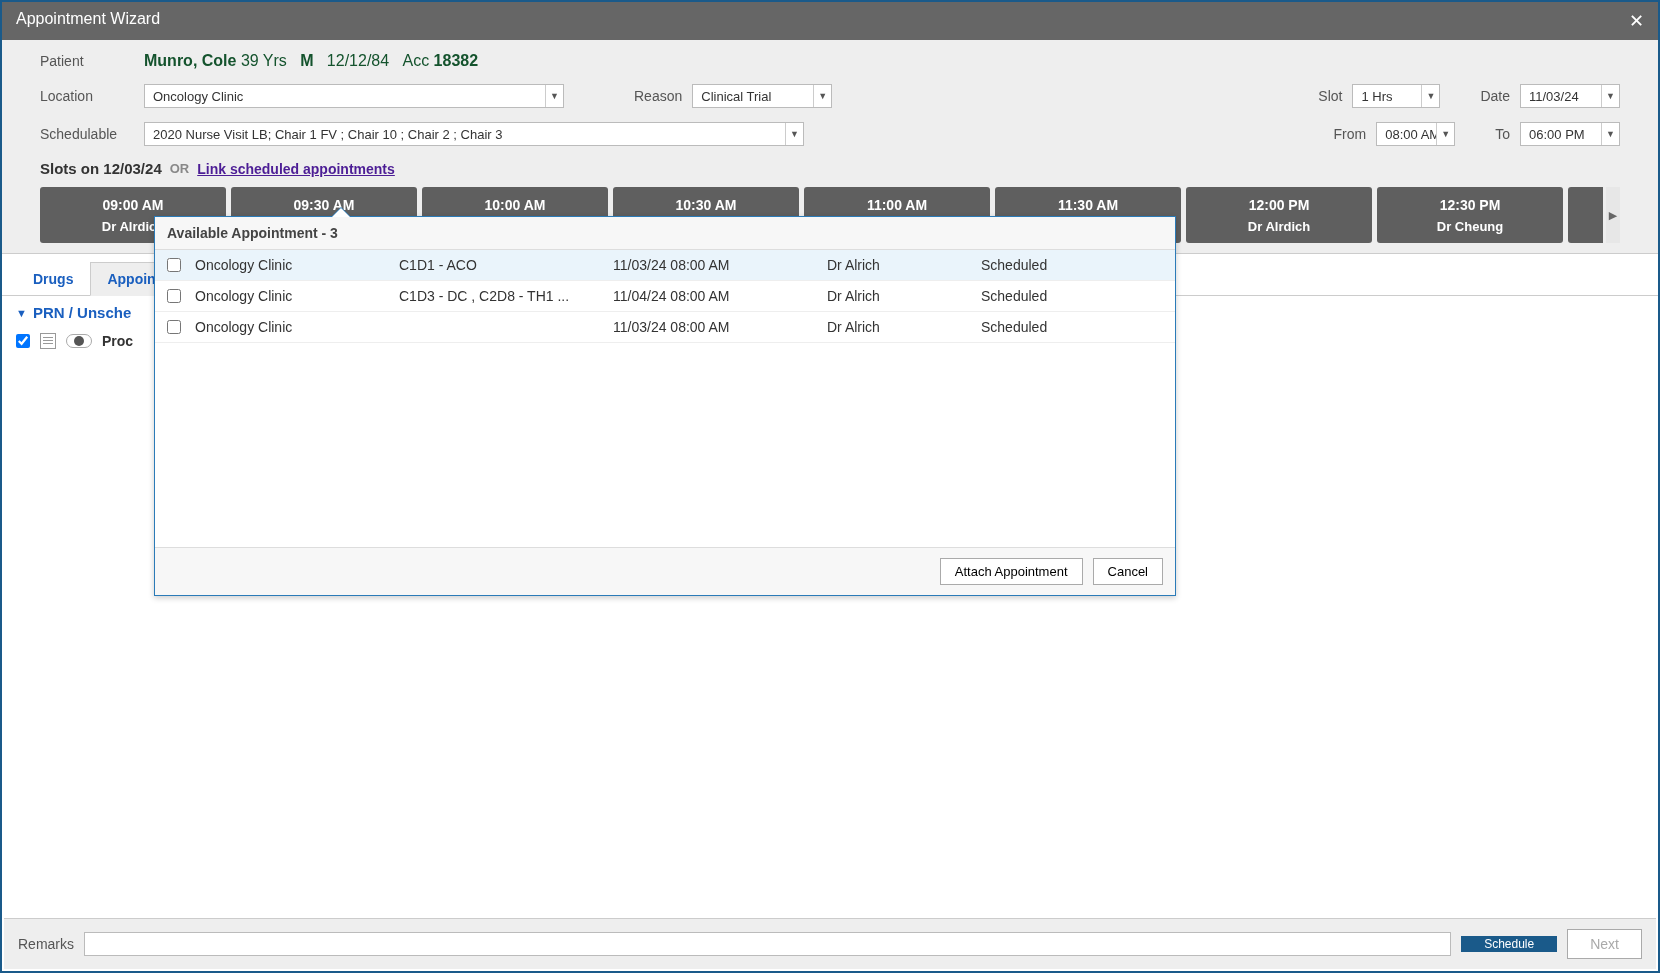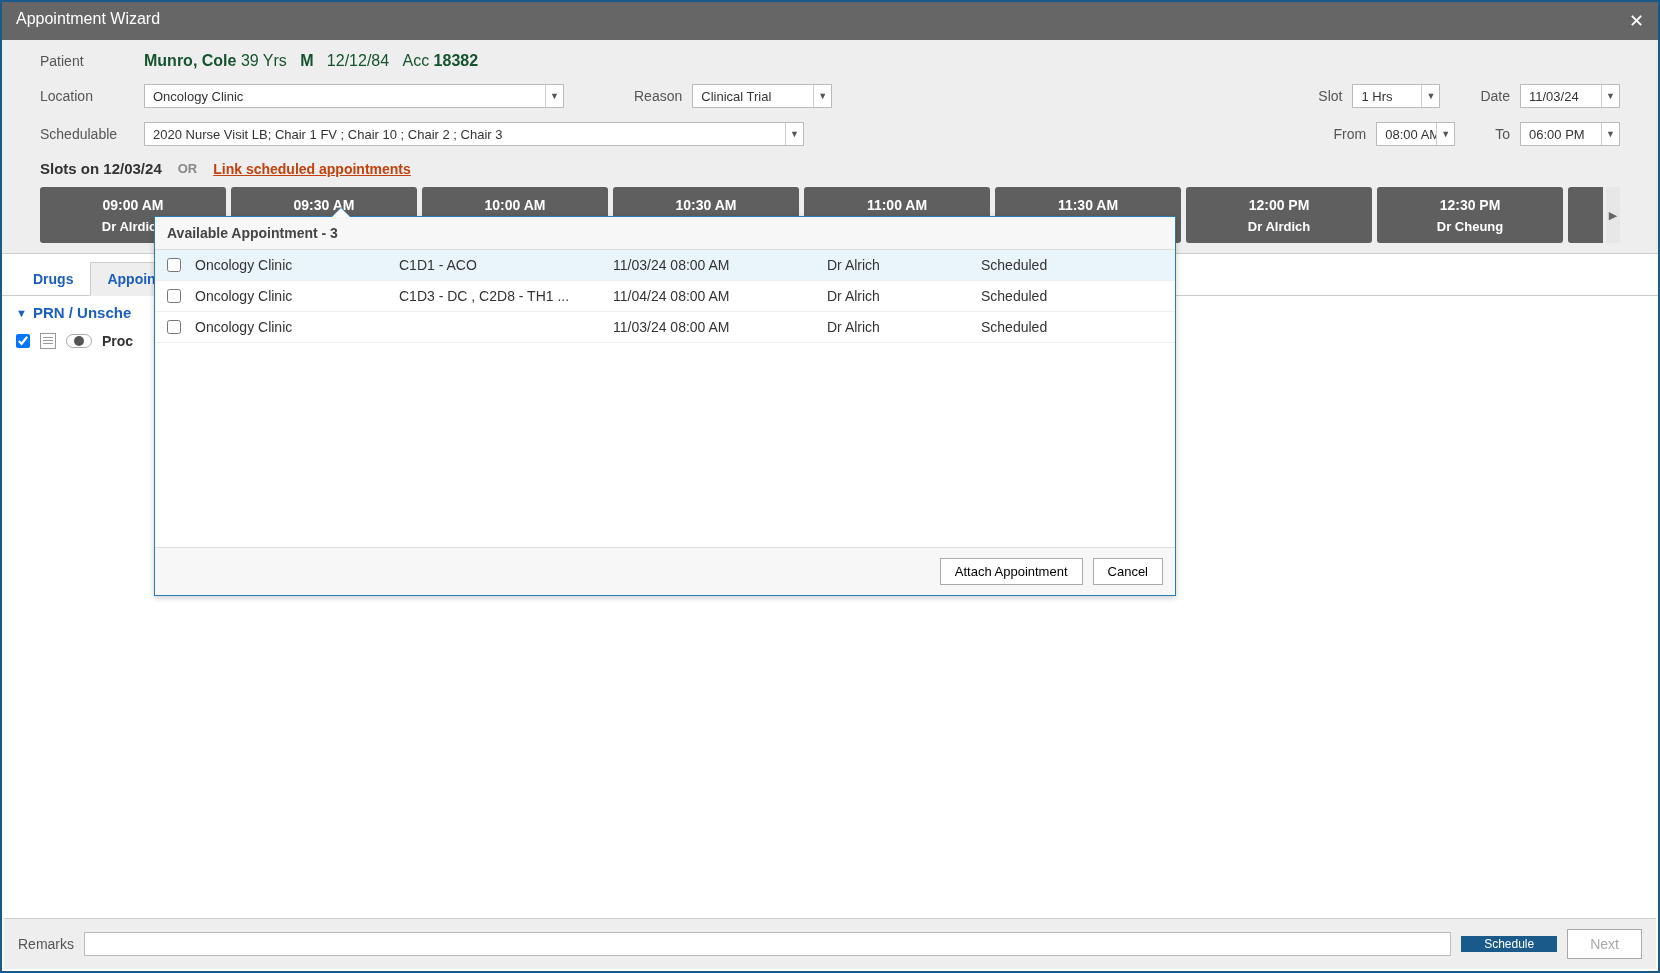--- a/index.html
+++ b/index.html
@@ -70,31 +70,31 @@
     display: flex;
     align-items: center;
     justify-content: center;
     font-size: 9px;
     color: #555;
     cursor: pointer;
   }
   .slots-header {
     display: flex;
     align-items: center;
-    gap: 16px;
+    gap: 8px;
     margin: 6px 0 4px 0;
     font-size: 15px;
   }
   .slots-header .or {
     color: #888;
     font-weight: 700;
     font-size: 13px;
   }
   .slots-header a {
-    color: #c2410c;
+    color: #4c1d95;
     text-decoration: underline;
     font-size: 14px;
     font-weight: 600;
   }
   .timeline-wrap {
     position: relative;
     display: flex;
     align-items: center;
     margin-top: 10px;
   }

